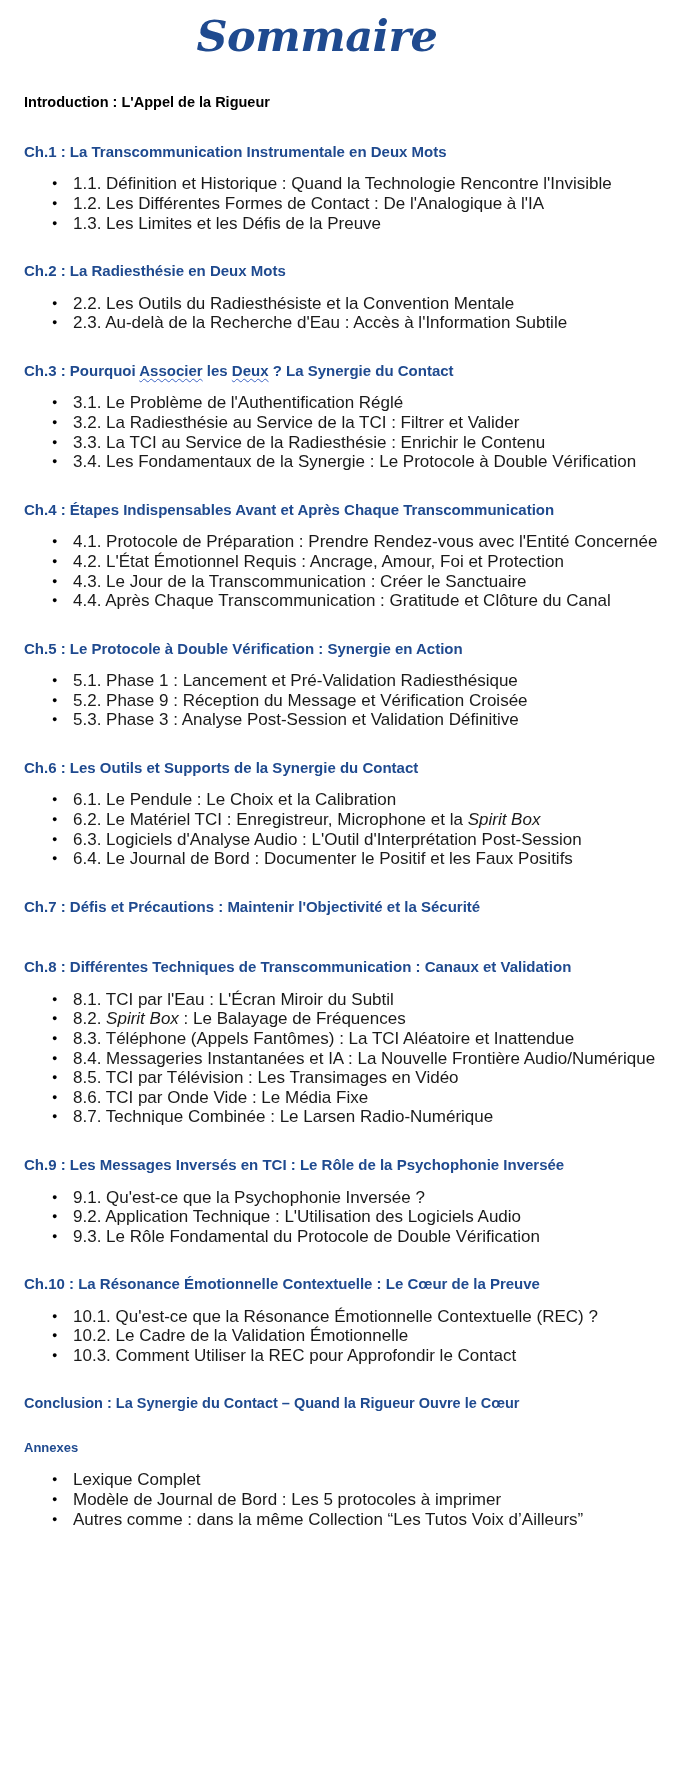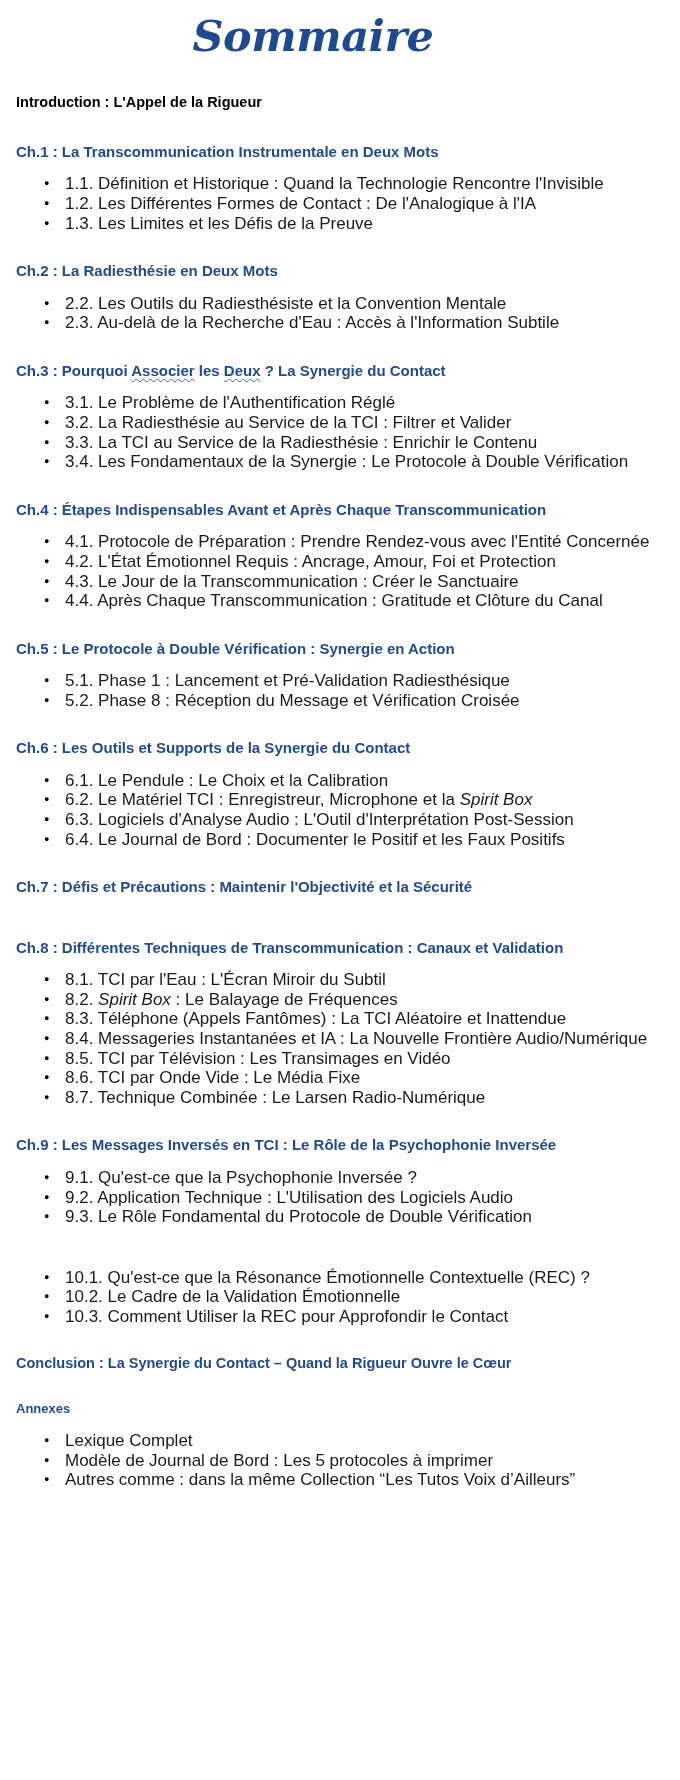--- a/index.html
+++ b/index.html
@@ -11,21 +11,21 @@
     width: 680px;
     min-height: 1780px;
     font-family: "Liberation Sans", sans-serif;
     color: #000000;
     -webkit-font-smoothing: antialiased;
   }
   .page {
     width: 632px;
     min-height: 1780px;
     box-sizing: border-box;
-    padding: 0 18px 0 12px;
+    padding: 0 18px 0 20px;
     position: relative;
   }
 
   
   .doc-title {
     text-align: center;
     color: #1F4A8F;
     font-family: "DejaVu Serif", serif;
     font-weight: 700;
     font-style: italic;
@@ -175,21 +175,22 @@
     </ul>
   </div>
 
   <div class="gap-between-blocks"></div>
 
   <div class="block">
     <div class="chapter-heading">Ch.5 : Le Protocole à Double Vérification : Synergie en Action</div>
     <div class="gap-after-heading"></div>
     <ul class="toc-list">
       <li>5.1. Phase 1 : Lancement et Pré-Validation Radiesthésique</li>
-      <li>5.2. Phase 8 : Réception du Message et Vérification Croisée</li>
+      <li>5.2. Phase 9 : Réception du Message et Vérification Croisée</li>
+      <li>5.3. Phase 3 : Analyse Post-Session et Validation Définitive</li>
     </ul>
   </div>
 
   <div class="gap-between-blocks"></div>
 
   <div class="block">
     <div class="chapter-heading">Ch.6 : Les Outils et Supports de la Synergie du Contact</div>
     <div class="gap-after-heading"></div>
     <ul class="toc-list">
       <li>6.1. Le Pendule : Le Choix et la Calibration</li>
@@ -230,20 +231,21 @@
     <ul class="toc-list">
       <li>9.1. Qu'est-ce que la Psychophonie Inversée ?</li>
       <li>9.2. Application Technique : L'Utilisation des Logiciels Audio</li>
       <li>9.3. Le Rôle Fondamental du Protocole de Double Vérification</li>
     </ul>
   </div>
 
   <div class="gap-between-blocks"></div>
 
   <div class="block">
+    <div class="chapter-heading">Ch.10 : La Résonance Émotionnelle Contextuelle : Le Cœur de la Preuve</div>
     <div class="gap-after-heading"></div>
     <ul class="toc-list">
       <li>10.1. Qu'est-ce que la Résonance Émotionnelle Contextuelle (REC) ?</li>
       <li>10.2. Le Cadre de la Validation Émotionnelle</li>
       <li>10.3. Comment Utiliser la REC pour Approfondir le Contact</li>
     </ul>
   </div>
 
   <div class="gap-between-blocks"></div>
 

